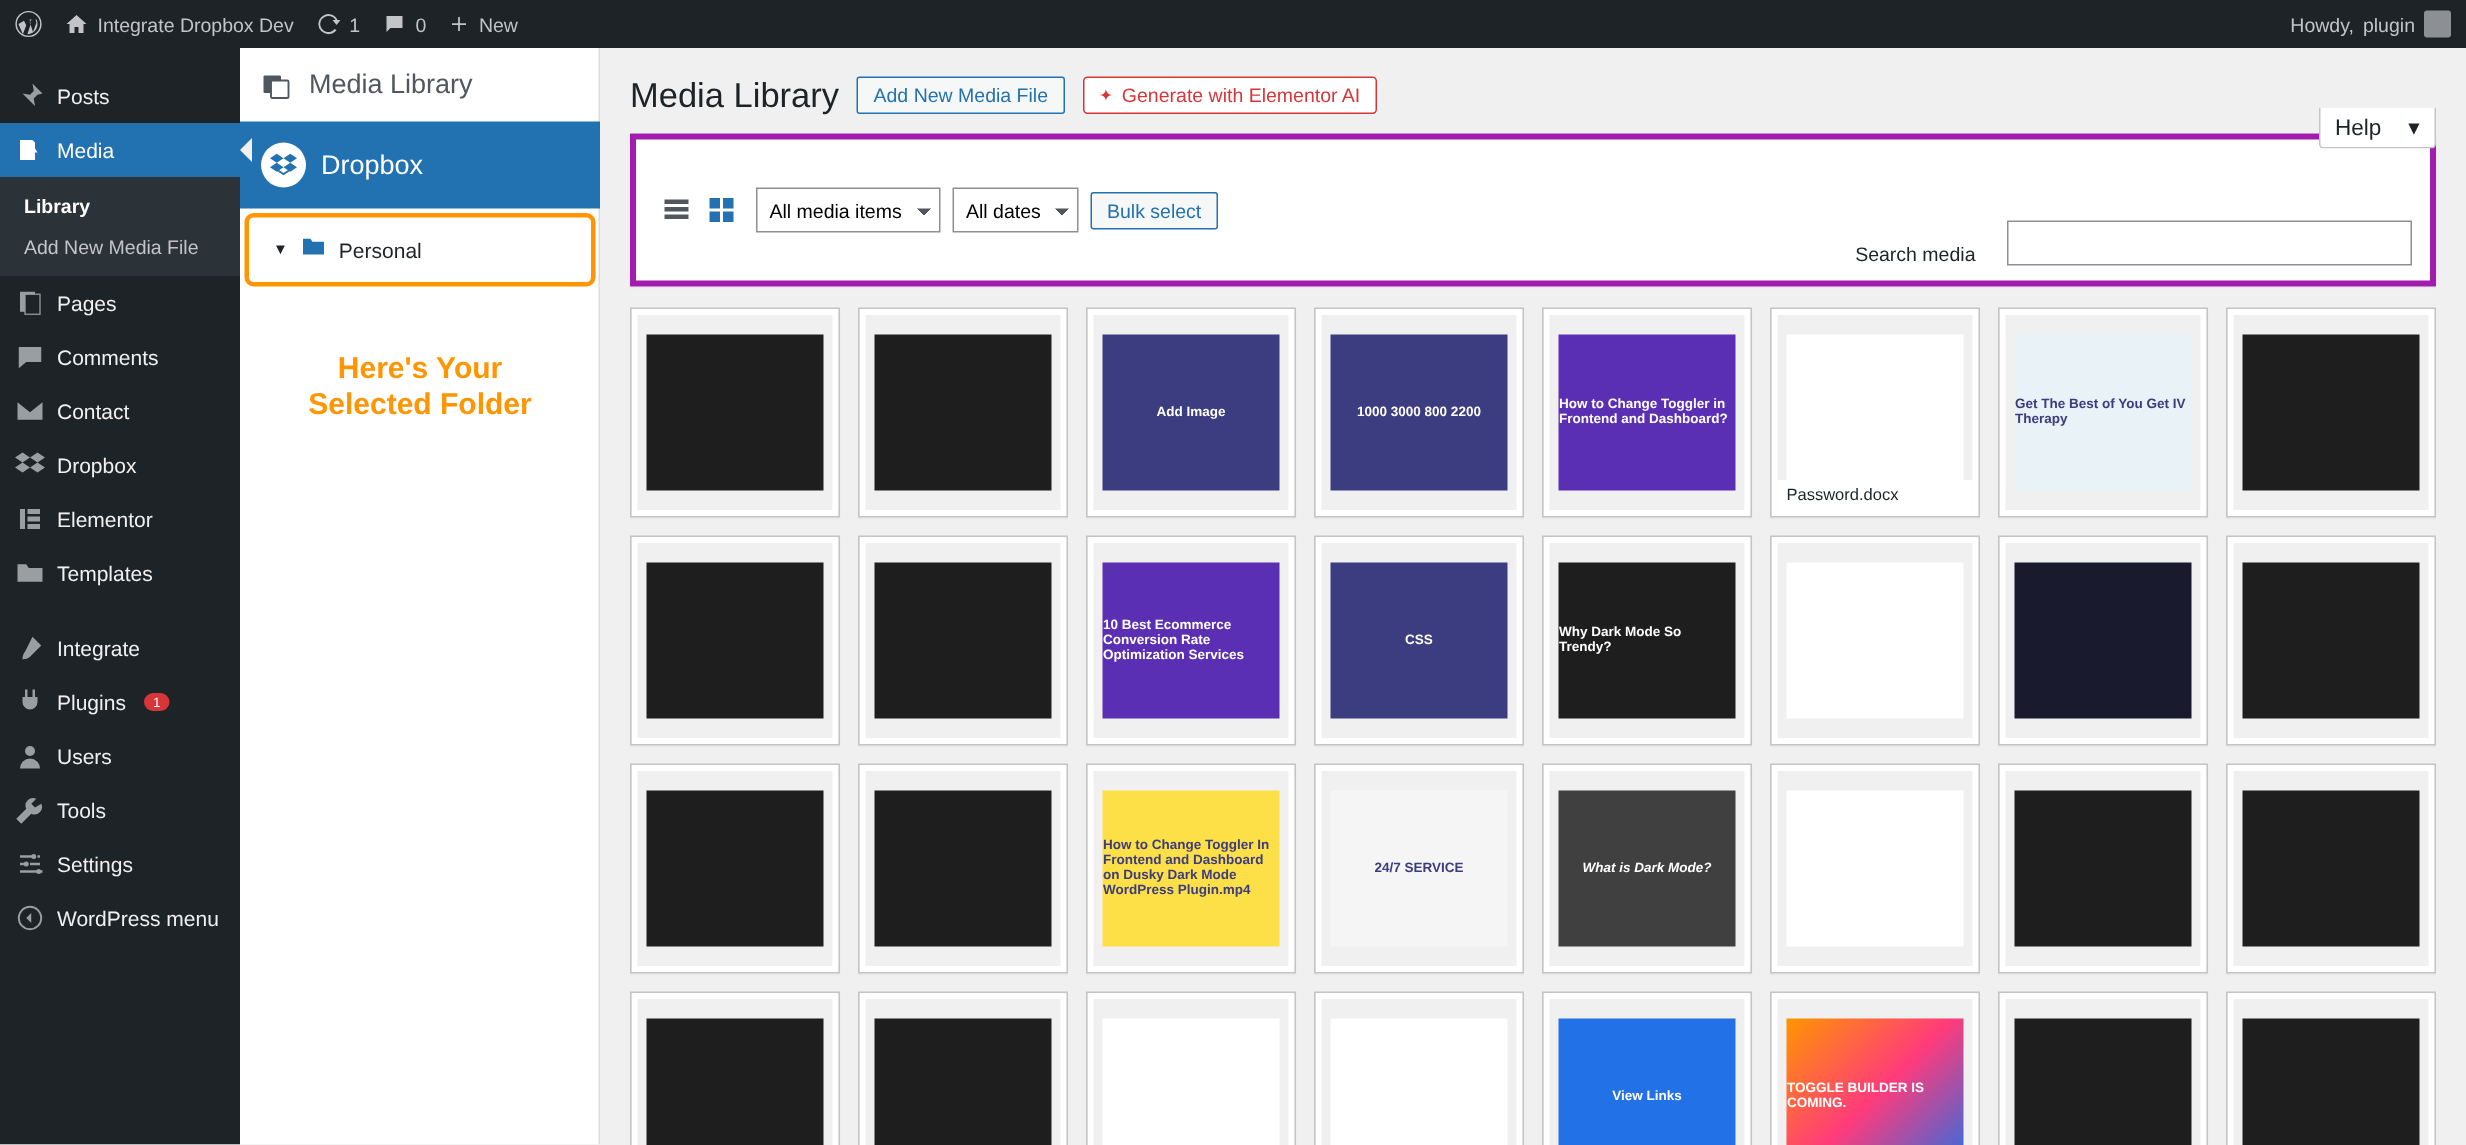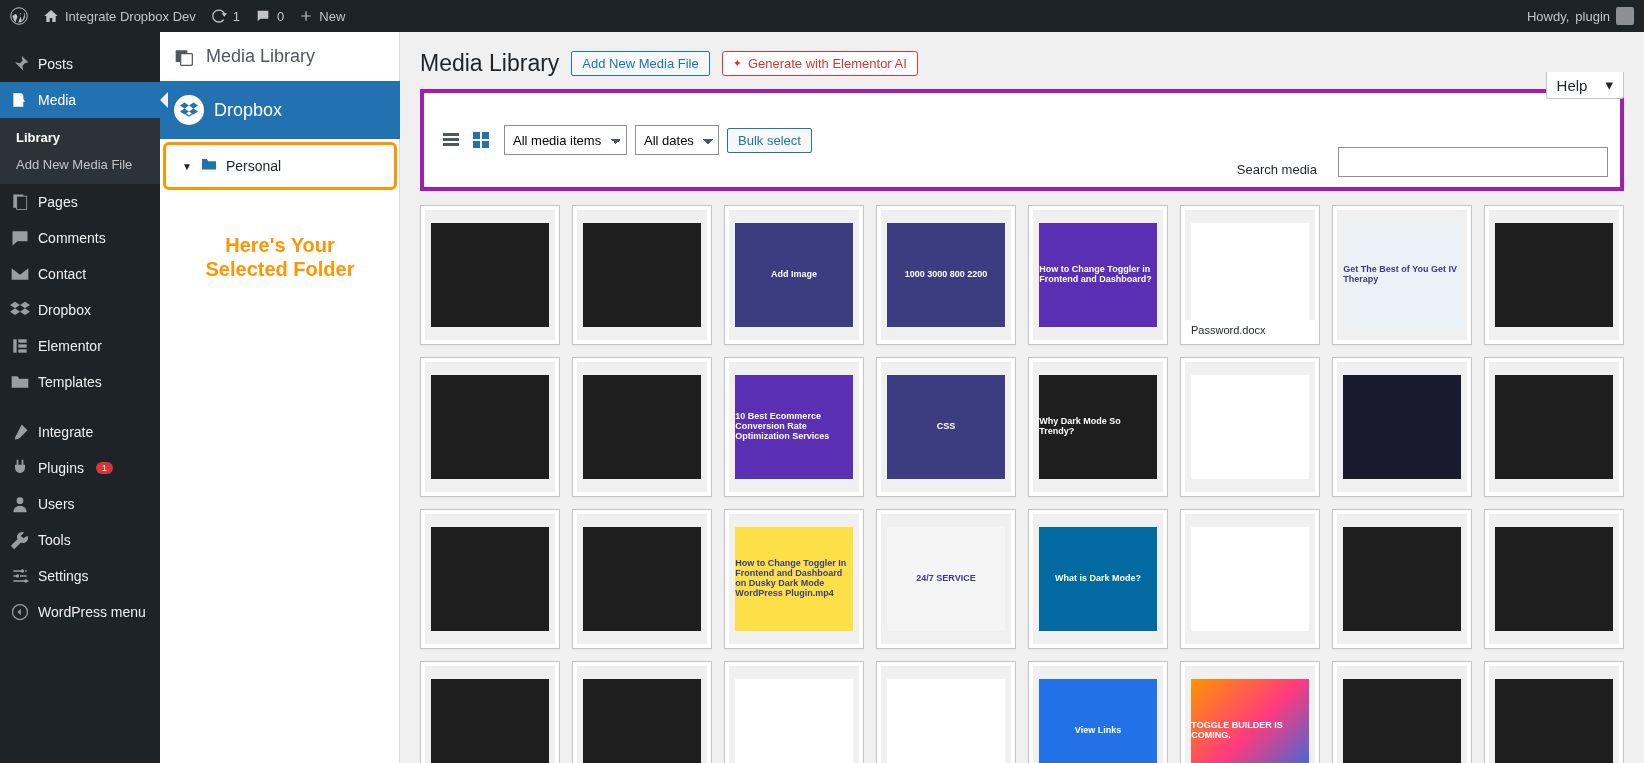--- a/index.html
+++ b/index.html
@@ -369,21 +369,21 @@
         <div class="tile">
           <div class="tile-inner" style="background: rgb(30, 30, 30);"></div>
         </div>
         <div class="tile">
           <div class="tile-inner dark-txt" style="background: #fde047;">How to Change Toggler In Frontend and Dashboard on Dusky Dark Mode WordPress Plugin.mp4</div>
         </div>
         <div class="tile">
           <div class="tile-inner dark-txt" style="background: rgb(245, 245, 245);">24/7 SERVICE</div>
         </div>
         <div class="tile">
-          <div class="tile-inner" style="background: #0369a1;">What is Dark Mode?</div>
+          <div class="tile-inner" style="background: #404040; font-style: italic;">What is Dark Mode?</div>
         </div>
         <div class="tile">
           <div class="tile-inner" style="background: rgb(255, 255, 255);"></div>
         </div>
         <div class="tile">
           <div class="tile-inner" style="background: rgb(30, 30, 30);"></div>
         </div>
         <div class="tile">
           <div class="tile-inner" style="background: rgb(30, 30, 30);"></div>
         </div>

